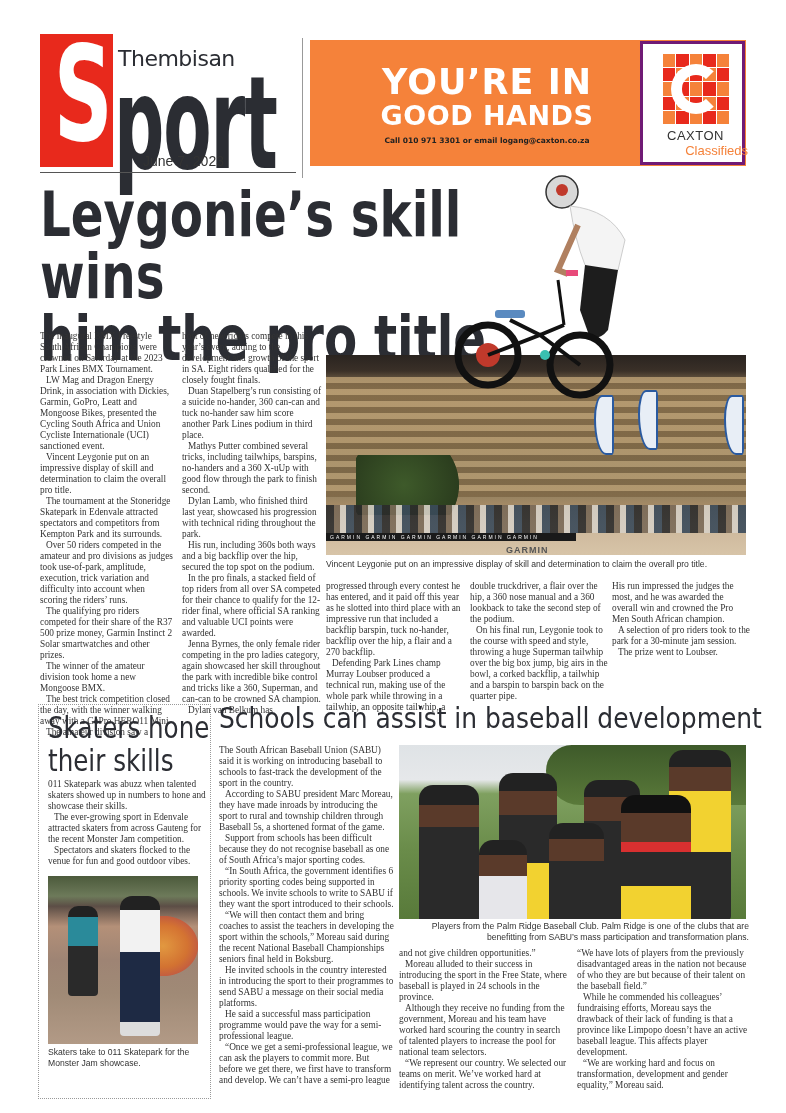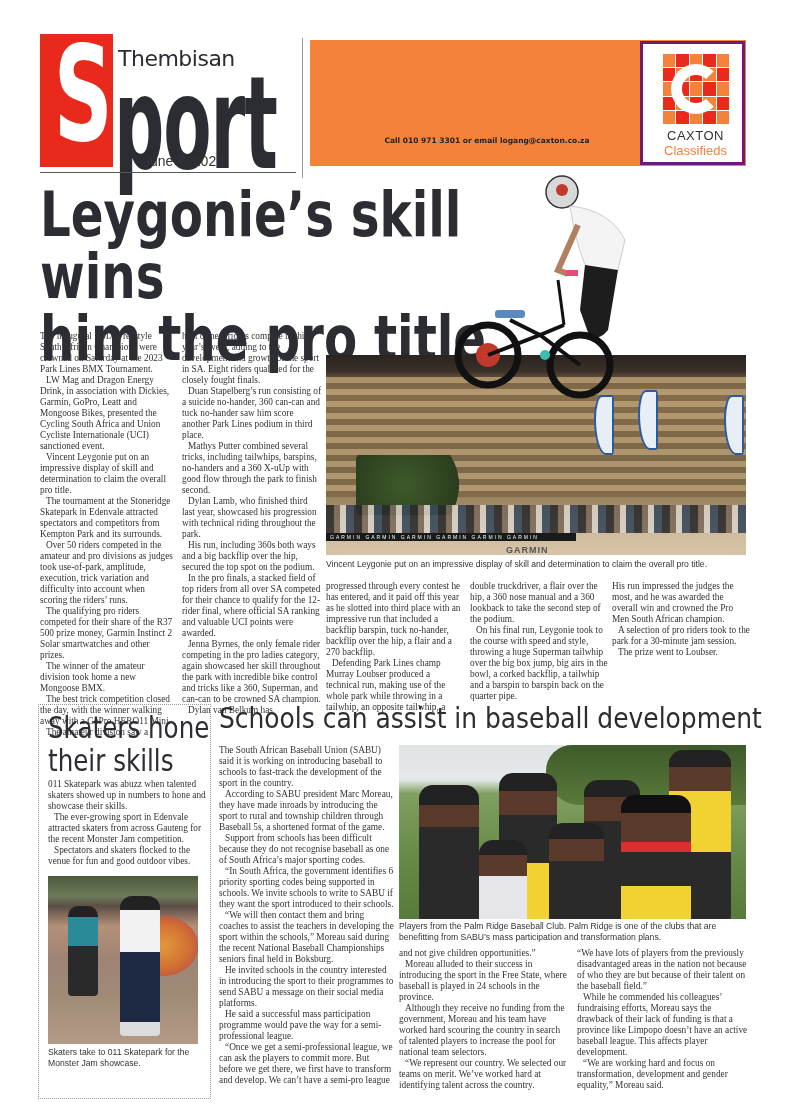--- a/index.html
+++ b/index.html
@@ -18,21 +18,21 @@
   .ad-headline { position: absolute; left: 48px; top: 24px; width: 256px; text-align: center; font-family: "DejaVu Sans", sans-serif; font-weight: bold; color: #fff; line-height: 1; }
   .ad-line1 { font-size: 35px; letter-spacing: 1px; display: block; }
   .ad-line2 { font-size: 27px; letter-spacing: 0.5px; display: block; margin-top: 2px; }
   .ad-contact { position: absolute; left: 40px; top: 95px; width: 272px; text-align: center; font-family: "DejaVu Sans", sans-serif; font-weight: bold; font-size: 7.5px; color: #222; }
   .ad-logo-box { position: absolute; right: 0; top: 0; width: 105px; height: 124px; background: #fff; border: 3px solid #701a75; }
   .caxton-grid { position: absolute; left: 20px; top: 10px; width: 66px; height: 70px; display: grid; grid-template-columns: repeat(5, 1fr); grid-template-rows: repeat(5, 1fr); gap: 1px; }
   .caxton-grid span { display: block; }
   .caxton-c { position: absolute; left: 20px; top: 10px; width: 66px; height: 70px; display: flex; align-items: center; justify-content: center; }
   .caxton-c .ring { width: 50px; height: 50px; border-radius: 50%; border: 11px solid #fff; border-right-color: transparent; transform: rotate(0deg); }
   .caxton-name { position: absolute; left: 0; top: 84px; width: 105px; text-align: center; font-family: "Liberation Sans", sans-serif; font-size: 13px; color: #333; letter-spacing: 0.5px; }
-  .caxton-sub { position: absolute; left: 0; top: 99px; width: 105px; text-align: center; font-family: "Liberation Sans", sans-serif; font-size: 13px; color: #f5823a; }
+  .caxton-sub { position: absolute; left: 0; top: 99px; width: 105px; text-align: right; font-family: "Liberation Sans", sans-serif; font-size: 13px; color: #f5823a; }
 
   .headline { position: absolute; left: 40px; top: 184px; width: 560px; font-family: "DejaVu Sans", sans-serif; font-weight: bold; font-size: 62px; line-height: 62px; color: #2b2d33; transform: scaleX(0.78); transform-origin: left top; letter-spacing: 0px; width: 720px; }
 
   .col { position: absolute; font-size: 9.3px; line-height: 11px; color: #333; }
   .col p { text-indent: 6px; }
   .col p:first-child { text-indent: 0; }
   .col p.noindent { text-indent: 0; }
 
   .main-photo { position: absolute; left: 326px; top: 355px; width: 420px; height: 200px; overflow: hidden; background: linear-gradient(180deg, #2a2420 0%, #3a3028 8%, #a38a62 18%, #8c7450 40%, #6a6a50 55%, #a48a66 75%, #ccb79a 85%, #d7c4a8 100%); }
   .main-photo .wall { position: absolute; left: 0; top: 22px; width: 420px; height: 120px; background: repeating-linear-gradient(0deg, #7e6746 0 6px, #b79c72 6px 12px); opacity: 0.85; }
@@ -50,35 +50,39 @@
   .sidebar-photo { position: absolute; left: 48px; top: 876px; width: 150px; height: 168px; overflow: hidden; background: linear-gradient(180deg, #4c5a3c 0%, #6d7a5a 12%, #5c4e46 18%, #b49078 30%, #9e8474 50%, #a08a76 70%, #b29a86 100%); }
   .sidebar-photo .graffiti { position: absolute; left: 80px; top: 40px; width: 70px; height: 60px; background: radial-gradient(ellipse at 50% 50%, #e89a3a, #d8702a 50%, #c85a3a 70%, transparent 72%); opacity: 0.9; }
   .sidebar-photo .skater1 { position: absolute; left: 20px; top: 30px; width: 30px; height: 90px; background: linear-gradient(180deg, #222 0 12%, #2a8a9a 12% 45%, #2a2a2a 45% 100%); border-radius: 10px 10px 4px 4px; }
   .sidebar-photo .skater2 { position: absolute; left: 72px; top: 20px; width: 40px; height: 140px; background: linear-gradient(180deg, #222 0 10%, #f2f2f2 10% 40%, #1e2a44 40% 90%, #ddd 90% 100%); border-radius: 12px 12px 4px 4px; }
   .sidebar-caption { position: absolute; left: 48px; top: 1047px; width: 155px; font-family: "Liberation Sans", sans-serif; font-size: 8.6px; line-height: 11px; color: #333; }
 
   .school-headline { position: absolute; left: 219px; top: 702px; font-family: "DejaVu Sans", sans-serif; font-size: 29px; line-height: 32px; color: #2b2d33; transform: scaleX(0.86); transform-origin: left top; white-space: nowrap; }
   .school-photo { position: absolute; left: 399px; top: 745px; width: 347px; height: 174px; overflow: hidden; background: linear-gradient(180deg, #dfe3e6 0%, #e6e8ea 20%, #7fa060 28%, #6a8c4a 60%, #587a3a 100%); }
   .school-photo .trees { position: absolute; right: 0; top: 0; width: 200px; height: 60px; background: linear-gradient(180deg, #3e5a2a, #5a7a3a); border-radius: 30px 0 0 40px; }
   .kid { position: absolute; border-radius: 14px 14px 4px 4px; }
-  .school-caption { position: absolute; left: 399px; top: 921px; width: 350px; font-family: "Liberation Sans", sans-serif; font-size: 8.6px; line-height: 11px; color: #333; }
+  .school-caption { position: absolute; left: 399px; top: 921px; width: 350px; font-family: "Liberation Sans", sans-serif; font-size: 8.6px; line-height: 11px; color: #333; text-align: right; }
 </style>
 </head>
 <body>
 
 <div class="masthead-logo">
   <div class="big-s">S</div>
 </div>
 <div class="masthead-thembisan">Thembisan</div>
 <div class="masthead-sport" style="top:60px;">port</div>
 <div class="masthead-date">June 7, 2023</div>
 <div class="masthead-rule"></div>
 <div class="vert-rule"></div>
 
 <div class="ad">
+  <div class="ad-headline">
+    <span class="ad-line1">YOU’RE IN</span>
+    <span class="ad-line2">GOOD HANDS</span>
+  </div>
   <div class="ad-contact">Call 010 971 3301 or email logang@caxton.co.za</div>
   <div class="ad-logo-box">
     <div class="caxton-grid">
       <span style="background:#f5823a"></span>
         <span style="background:#e8291c"></span>
         <span style="background:#f5823a"></span>
         <span style="background:#e8291c"></span>
         <span style="background:#f5823a"></span>
       <span style="background:#e8291c"></span>
         <span style="background:#f5823a"></span>

